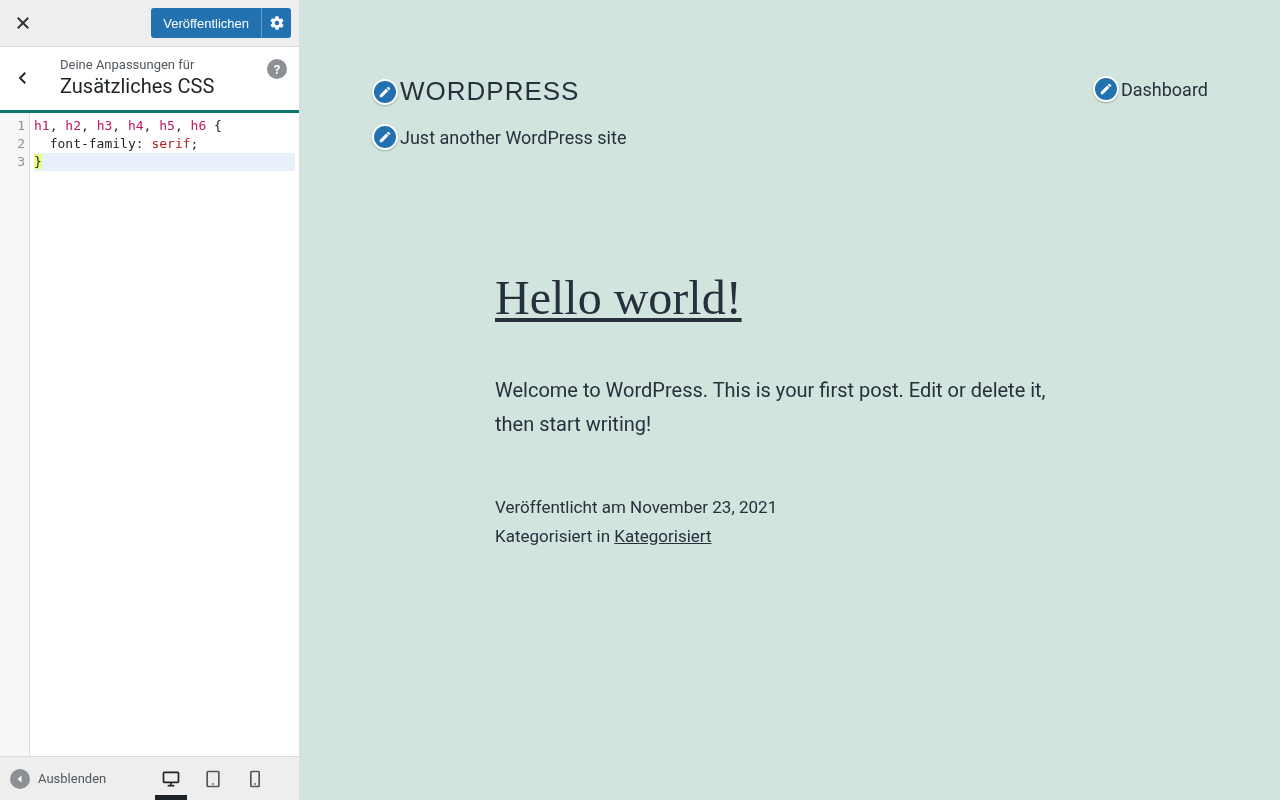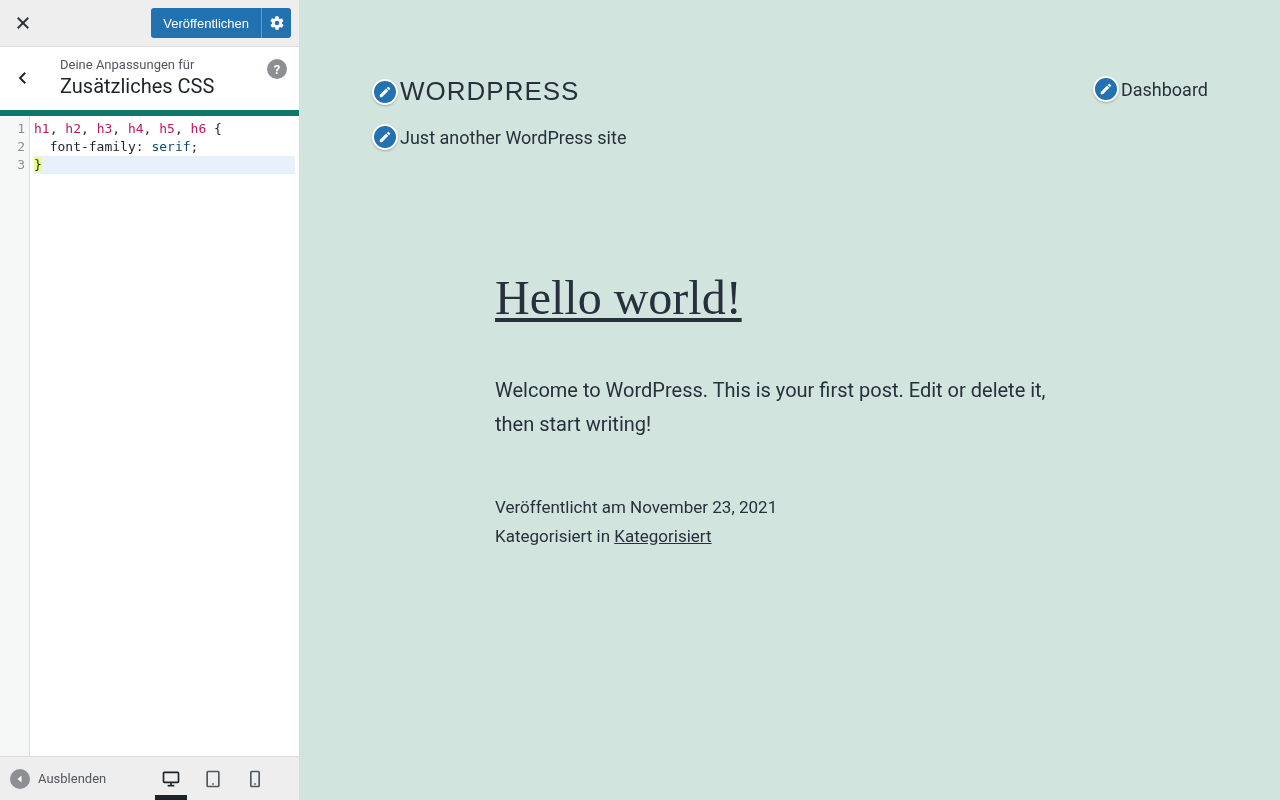--- a/index.html
+++ b/index.html
@@ -64,21 +64,21 @@
     height: 30px;
     display: flex;
     align-items: center;
     justify-content: center;
     cursor: pointer;
   }
   .publish-settings svg { width: 16px; height: 16px; }
 
   .panel-heading {
     background: #fff;
-    border-bottom: 6px solid #0f766e;
+    border-bottom: 3px solid #0f766e;
     display: flex;
     align-items: center;
     padding: 10px 10px 12px 0;
     position: relative;
   }
   .back-btn {
     width: 46px;
     height: 100%;
     display: flex;
     align-items: center;
@@ -131,21 +131,21 @@
     position: relative;
     color: #1d2327;
   }
   .codeline { height: 18px; white-space: pre; }
   .codeline.active { background: #e8f0fc; }
   .tok-tag { color: #be185d; }
   .tok-punct { color: #1d2327; }
   .tok-brace { color: #1d2327; }
   .tok-bracehl { background: #e8ff8a; }
   .tok-prop { color: #1d2327; }
-  .tok-val { color: #0c4a6e; }
+  .tok-val { color: #b91c1c; }
 
   
   .panel-footer {
     height: 44px;
     border-top: 1px solid #dcdcde;
     background: #eeeeee;
     display: flex;
     align-items: center;
     justify-content: space-between;
     padding: 0 24px 0 10px;

